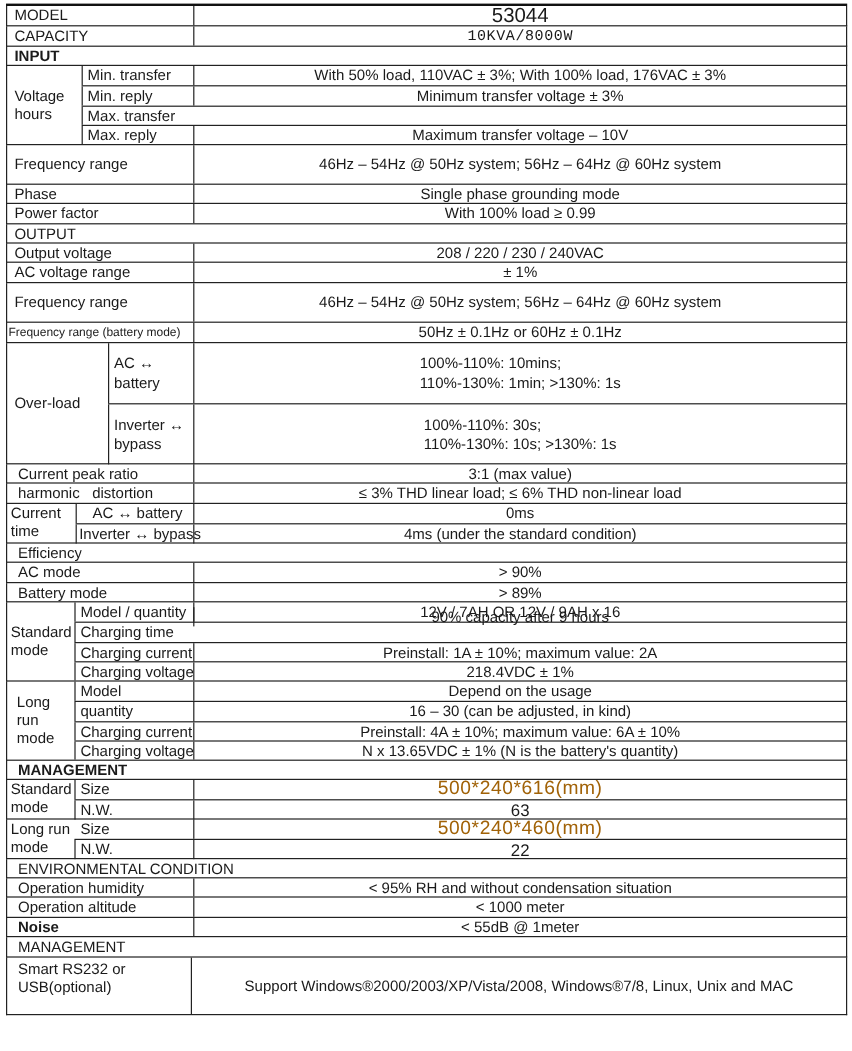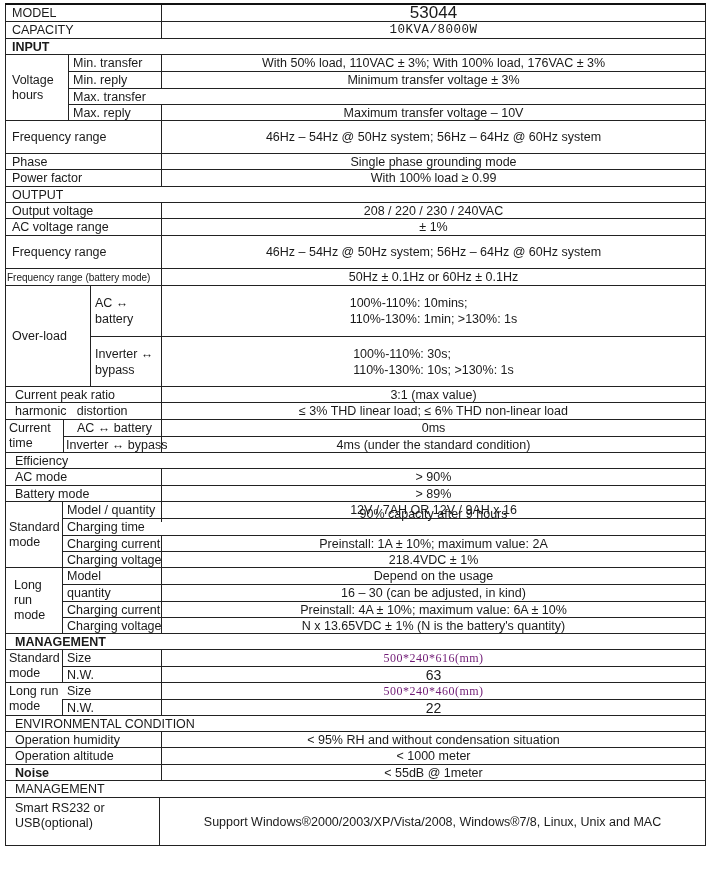--- a/index.html
+++ b/index.html
@@ -4,21 +4,21 @@
 <style>
   html,body{margin:0;padding:0;background:#fff;}
   body{width:710px;height:876px;position:relative;overflow:hidden;font-family:"Liberation Sans",sans-serif;color:#1a1a1a;font-size:12.5px;}
   .tbl{position:absolute;left:5px;top:3px;width:701px;border-top:2px solid #111;}
   .row{position:relative;border-left:1px solid #222;border-right:1px solid #222;border-bottom:1px solid #222;box-sizing:border-box;}
   .c{position:absolute;top:0;bottom:0;display:flex;align-items:center;box-sizing:border-box;padding-left:6px;white-space:nowrap;overflow:hidden;}
   .val{left:155px;right:0;justify-content:center;padding-left:0;border-left:1px solid #222;}
   .lbl{left:0;width:155px;}
   .bold{font-weight:bold;}
   .mono{font-family:"Liberation Mono",monospace;letter-spacing:0.5px;}
-  .serif{font-family:Liberation Serif, serif;font-size:12px;color:#701a75;letter-spacing:0.5px;}
+  .serif{font-family:Liberation Sans, sans-serif;font-size:16px;color:#a16207;letter-spacing:0.5px;}
   .group{position:relative;border-left:1px solid #222;border-right:1px solid #222;border-bottom:1px solid #222;box-sizing:border-box;}
   .glbl{position:absolute;left:0;top:0;bottom:0;display:flex;align-items:center;padding-left:6px;box-sizing:border-box;line-height:15px;white-space:normal;}
   .sub{position:absolute;box-sizing:border-box;display:flex;align-items:center;padding-left:4px;border-left:1px solid #222;white-space:nowrap;}
   .subv{position:absolute;left:155px;right:0;box-sizing:border-box;display:flex;align-items:center;justify-content:center;border-left:1px solid #222;text-align:left;}
   .hl{position:absolute;height:0;border-top:1px solid #222;}
   .multi{display:block;line-height:16px;white-space:normal;}
   .tiny{font-size:10px;padding-left:1px;}
 </style>
 </head>
 <body>

